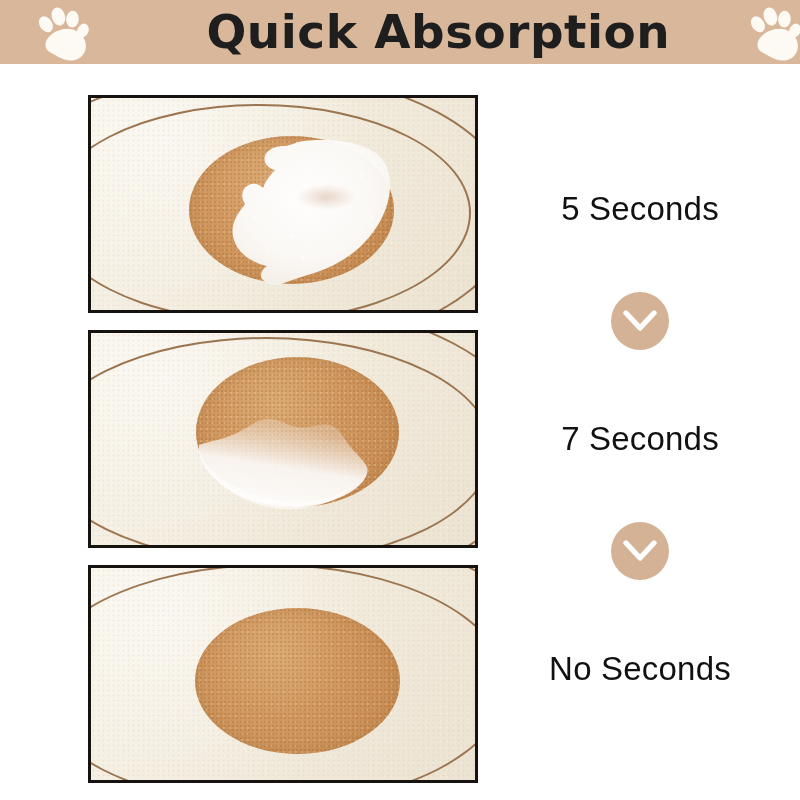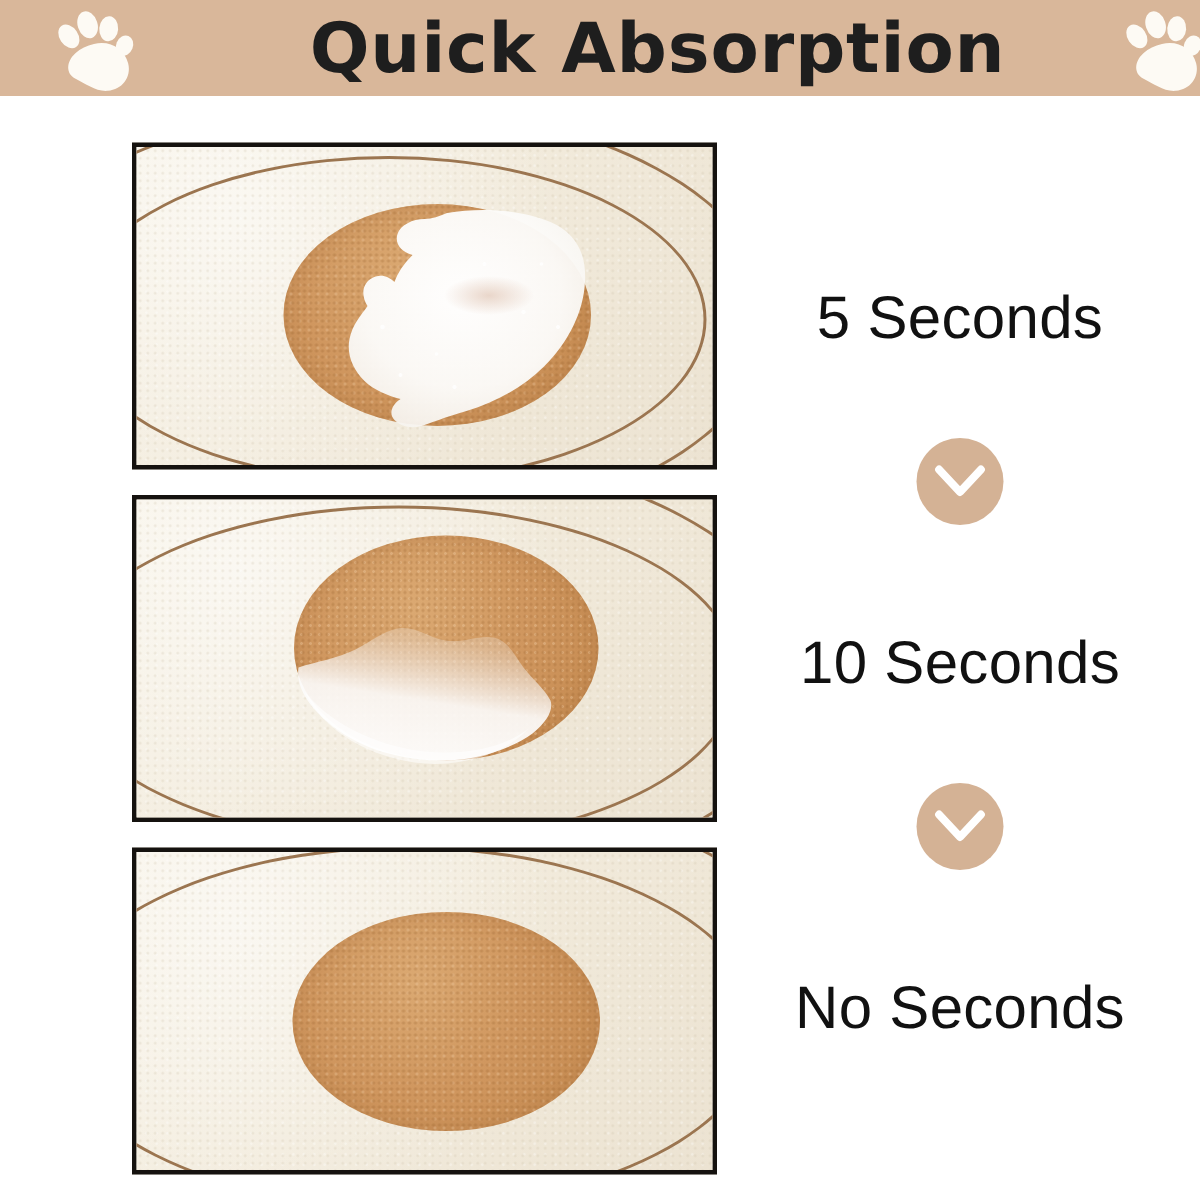--- a/index.html
+++ b/index.html
@@ -121,21 +121,21 @@
     top: 95px;
     width: 300px;
     height: 690px;
   }
   .step-label {
     position: absolute;
     left: 0;
     width: 300px;
     text-align: center;
     font-family: "Liberation Sans", sans-serif;
-    font-size: 40px;
+    font-size: 33px;
     color: #111111;
     white-space: nowrap;
     letter-spacing: 0.2px;
   }
   .arrow-circle {
     position: absolute;
     width: 58px;
     height: 58px;
     left: 121px;
     border-radius: 50%;
@@ -286,21 +286,21 @@
 <div id="right-col">
 
   <div class="step-label" style="top:95px;">5 Seconds</div>
 
   <div class="arrow-circle" style="top:197px;">
     <svg width="34" height="24" viewBox="0 0 34 24" aria-hidden="true">
       <path d="M3 4 L17 19 L31 4" fill="none" stroke="#ffffff" stroke-width="5.2" stroke-linecap="round" stroke-linejoin="round"></path>
     </svg>
   </div>
 
-  <div class="step-label" style="top:325px;">10 Seconds</div>
+  <div class="step-label" style="top:325px;">7 Seconds</div>
 
   <div class="arrow-circle" style="top:427px;">
     <svg width="34" height="24" viewBox="0 0 34 24" aria-hidden="true">
       <path d="M3 4 L17 19 L31 4" fill="none" stroke="#ffffff" stroke-width="5.2" stroke-linecap="round" stroke-linejoin="round"></path>
     </svg>
   </div>
 
   <div class="step-label" style="top:555px;">No Seconds</div>
 
 </div>

